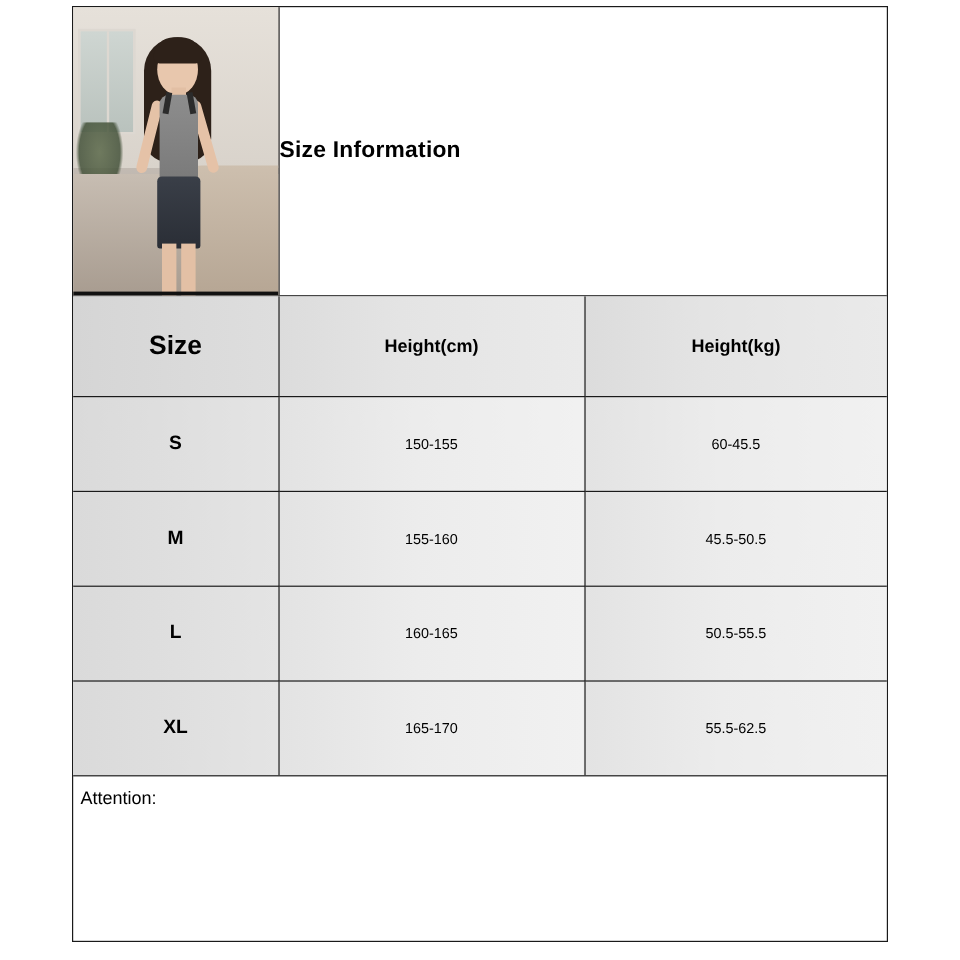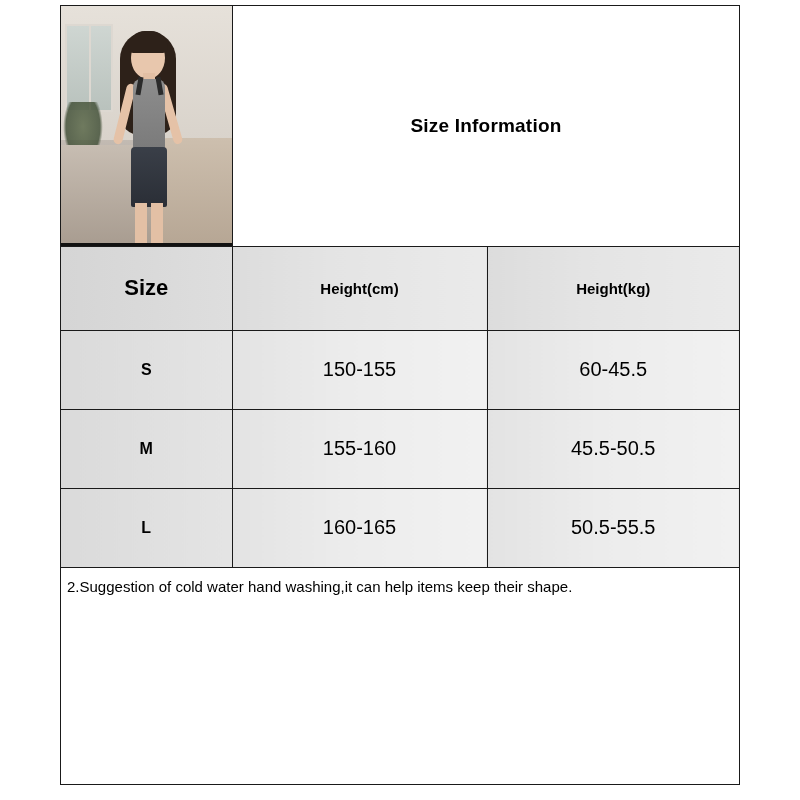--- a/index.html
+++ b/index.html
@@ -150,21 +150,21 @@
   .fig-leg-l { left: 48px; }
   .fig-leg-r { left: 64px; }
   .photo-frame-line {
     position: absolute; left: 0; bottom: 0; width: 100%; height: 3px;
     background: #111;
   }
   .title-cell {
     flex: 1;
     display: flex;
     align-items: center;
-    justify-content: center;
+    justify-content: flex-start;
   }
   .title-text {
     font-size: 19px;
     font-weight: bold;
     letter-spacing: .2px;
   }
   
   .table {
     width: 100%;
     border-collapse: collapse;
@@ -186,21 +186,21 @@
     background: linear-gradient(90deg,#dcdcdc 0%, #e4e4e4 40%, #eaeaea 100%);
     font-size: 15px;
     font-weight: bold;
   }
   .hdr-row th.size-hdr {
     font-size: 22px;
     background: linear-gradient(90deg,#d5d5d5 0%, #dedede 100%);
   }
   .body-row td {
     height: 79px;
-    font-size: 20px;
+    font-size: 12px;
     background: linear-gradient(90deg,#e3e3e3 0%, #ececec 45%, #f1f1f1 100%);
   }
   .body-row td.size-cell {
     font-weight: bold;
     font-size: 16px;
     background: linear-gradient(90deg,#dadada 0%, #e4e4e4 100%);
   }
   .body-row:last-child td { border-bottom: none; }
   
   .attention {
@@ -270,21 +270,26 @@
         <tr class="body-row">
           <td class="size-cell">M</td>
           <td>155-160</td>
           <td>45.5-50.5</td>
         </tr>
         <tr class="body-row">
           <td class="size-cell">L</td>
           <td>160-165</td>
           <td>50.5-55.5</td>
         </tr>
+        <tr class="body-row">
+          <td class="size-cell">XL</td>
+          <td>165-170</td>
+          <td>55.5-62.5</td>
+        </tr>
       </tbody>
     </table>
 
     <div class="attention">
-      <div>2.Suggestion of cold water hand washing,it can help items keep their shape.</div>
+      <div>Attention:</div>
     </div>
 
   </div>
 </div>
 
 </body></html>

